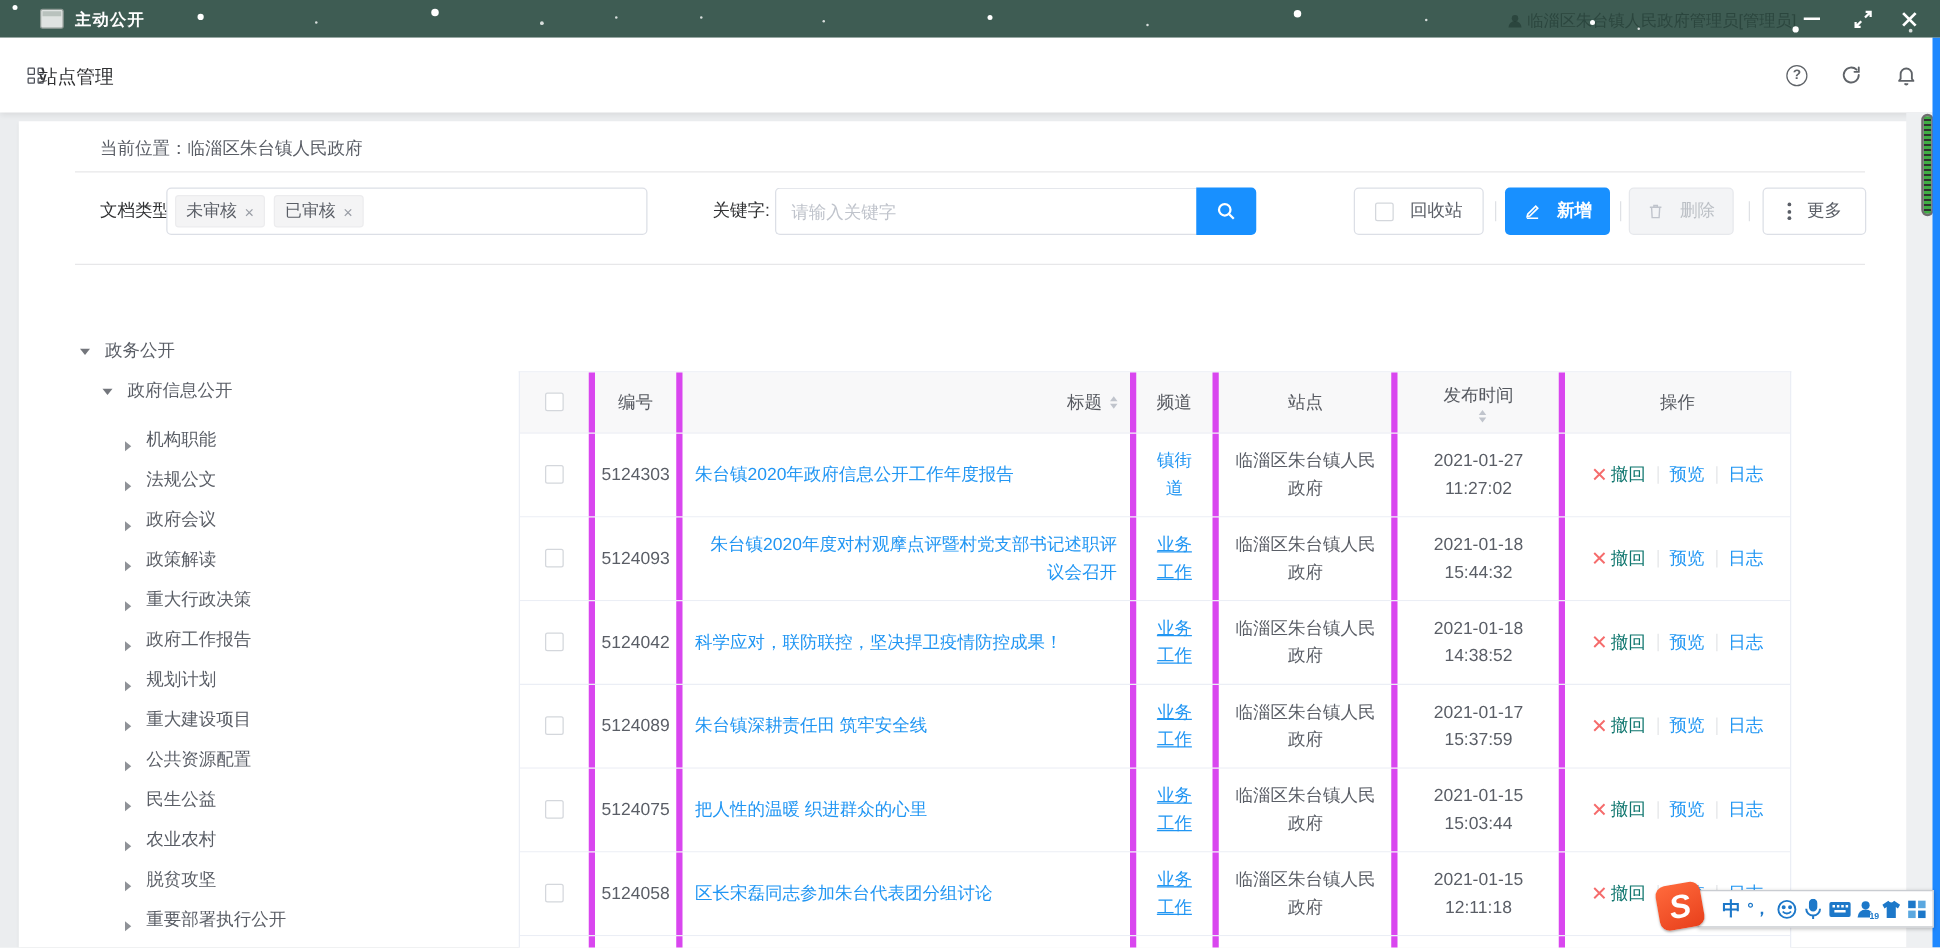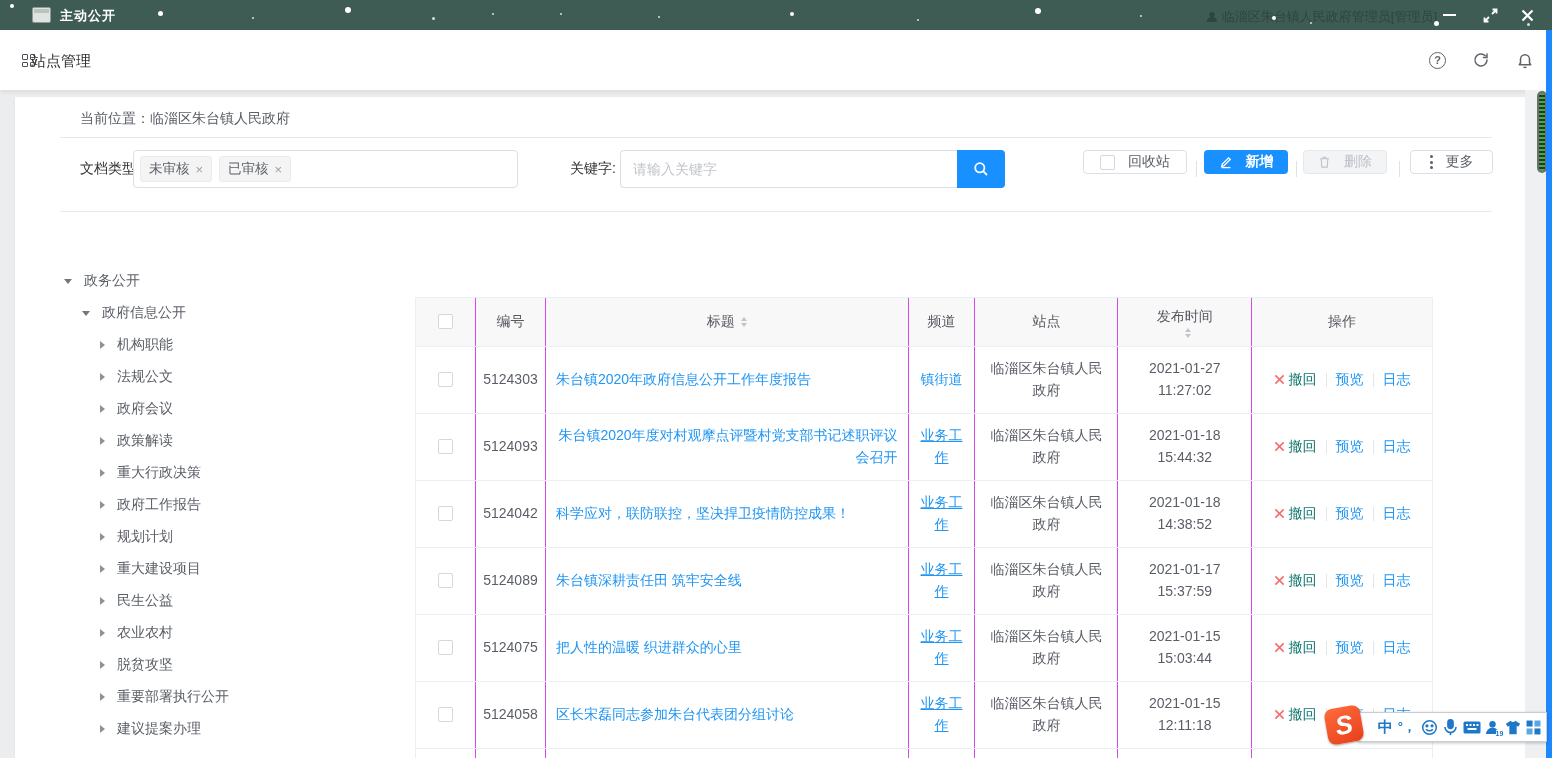--- a/index.html
+++ b/index.html
@@ -44,47 +44,47 @@
   .tagbox { left:133px; width:385px; border:1px solid #dcdfe6; border-radius:4px; background:#fff; padding:0 6px; gap:7px; }
   .tag { background:#f4f4f5; border:1px solid #ececee; border-radius:3px; height:26px;
     display:flex; align-items:center; padding:0 8px; gap:6px; color:#5a5e66; font-size:13.5px; }
   .tag-x { color:#9a9ea6; font-size:13px; cursor:default; }
   .kw-group { left:620px; }
   .kw-input { width:337px; height:38px; border:1px solid #dcdfe6; border-right:none; border-radius:4px 0 0 4px;
     padding:0 12px; font-size:14px; color:#4c1d95; outline:none; font-family:inherit; }
   .kw-input::placeholder { color:#c0c4cc; }
   .kw-btn { width:48px; height:38px; background:#1890ff; border:none; border-radius:0 4px 4px 0;
     display:flex; align-items:center; justify-content:center; }
-  .btn { height:24px; border-radius:4px; display:flex; align-items:center; justify-content:center; gap:13px; font-size:14px; }
+  .btn { height:38px; border-radius:4px; display:flex; align-items:center; justify-content:center; gap:13px; font-size:14px; }
   .btn-plain { background:#fff; border:1px solid #dcdfe6; color:#5a5e66; }
   .btn-recycle { left:1083px; width:104px; }
   .btn-add { left:1204px; width:84px; background:#1890ff; color:#fff; border:none; font-weight:bold; }
   .btn-del { left:1303px; width:84px; background:#f3f4f6; border:1px solid #e6e8ec; color:#bcc0c6; }
   .btn-more { left:1410px; width:83px; }
   .fsep { position:absolute; top:161px; width:1px; height:16px; background:#dfe1e5; z-index:3; }
   .cb { width:15px; height:15px; border:1px solid #d4d7dc; border-radius:2px; background:#fff; display:inline-block; }
   .vdots { display:flex; flex-direction:column; gap:2.5px; }
   .vdots i { width:3px; height:3px; border-radius:50%; background:#5a5e66; }
 
   
   .tree { position:absolute; left:60px; top:265px; width:345px; z-index:2; }
   .tree-item { height:32px; display:flex; align-items:center; color:#5a5e66; cursor:default; }
   .tree-item .lbl { margin-left:12px; }
-  .lvl0 { padding-left:4px; } .lvl1 { padding-left:22px; } .lvl2 { padding-left:40px; }
+  .lvl0 { padding-left:4px; } .lvl1 { padding-left:22px; } .lvl2 { padding-left:40px;align-items:flex-end; }
   .arr-down { width:0; height:0; border-left:4.5px solid transparent; border-right:4.5px solid transparent; border-top:5.5px solid #73767c; }
   .arr-right { width:0; height:0; border-top:4.5px solid transparent; border-bottom:4.5px solid transparent; border-left:5.5px solid #8f9297; }
 
   
   .table { position:absolute; left:415px; top:297px; width:1018px; border:1px solid #ebeef5; border-bottom:none; background:#fff; z-index:2; }
   .tr { display:flex; width:100%; border-bottom:1px solid #ebeef5; background:#fff; min-height:67px; }
   .thead { background:#f8f8f9; min-height:46px; }
-  .td { border-right:1px solid #d946ef; display:flex; align-items:center; justify-content:center;
+  .td { border-right:5px solid #d946ef; display:flex; align-items:center; justify-content:center;
     text-align:center; padding:8px 10px; color:#5a5e66; line-height:1.55; }
   .td:last-child { border-right:none; }
-  .w-check { width:60px; } .w-id { width:70px; } .w-title { width:363px; }
+  .w-check { width:60px; } .w-id { width:70px; } .w-title { width:363px;justify-content:flex-end; }
   .w-channel { width:67px; } .w-site { width:143px; } .w-time { width:134px;flex-direction:column; } .w-actions { width:180px; }
   .thead .td { color:#55585f; font-weight:500; }
   .td-title { justify-content:flex-start; text-align:left; }
   a.tlink { color:#2196f3; text-decoration:none; cursor:pointer;text-align:right; }
   a.channel { color:#2196f3; text-decoration:none; cursor:pointer; }
   a.channel.u { text-decoration:underline; }
   .time-wrap { display:flex; flex-direction:column; align-items:center; }
   .carets { display:inline-flex; flex-direction:column; gap:2px; margin-left:6px; }
   .caret-up { width:0; height:0; border-left:3.5px solid transparent; border-right:3.5px solid transparent; border-bottom:4.5px solid #c0c4cc; }
   .caret-dn { width:0; height:0; border-left:3.5px solid transparent; border-right:3.5px solid transparent; border-top:4.5px solid #c0c4cc; }
@@ -280,20 +280,24 @@
   <div class="tree-item lvl2">
     <span class="arr-right"></span>
     <span class="lbl">规划计划</span>
   </div>
 
   <div class="tree-item lvl2">
     <span class="arr-right"></span>
     <span class="lbl">重大建设项目</span>
   </div>
 
+  <div class="tree-item lvl2">
+    <span class="arr-right"></span>
+    <span class="lbl">公共资源配置</span>
+  </div>
 
   <div class="tree-item lvl2">
     <span class="arr-right"></span>
     <span class="lbl">民生公益</span>
   </div>
 
   <div class="tree-item lvl2">
     <span class="arr-right"></span>
     <span class="lbl">农业农村</span>
   </div>

